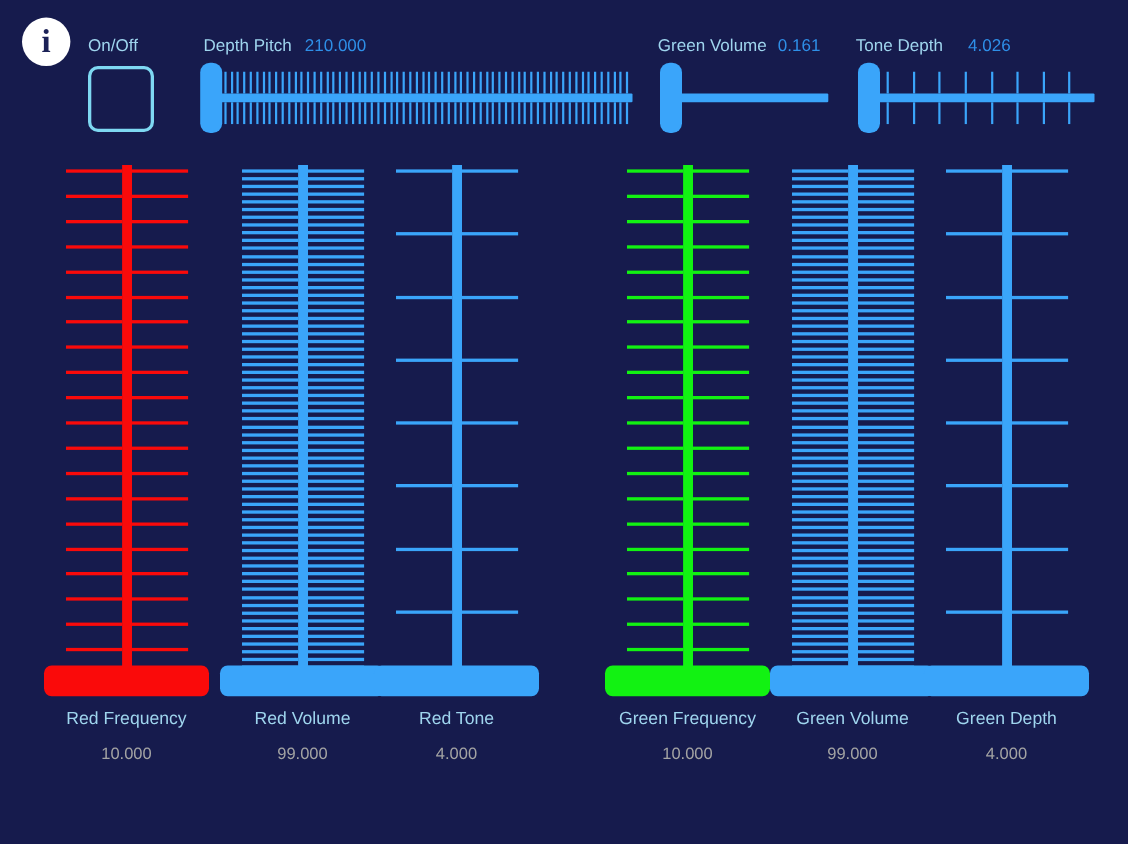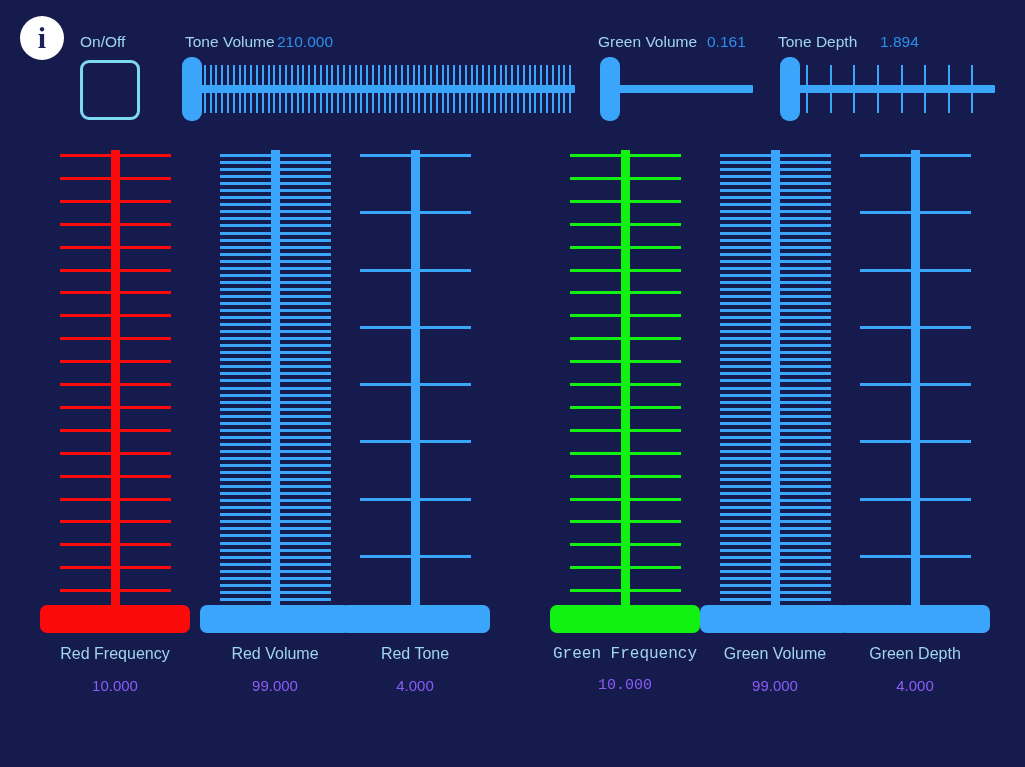--- a/index.html
+++ b/index.html
@@ -163,21 +163,21 @@
     color: #9FD5EE;
     font-size: 16px;
     white-space: nowrap;
   }
   .vvalue {
     position: absolute;
     left: 0;
     top: 537px;
     width: 150px;
     text-align: center;
-    color: #8b5cf6;
+    color: #a3a3a3;
     font-size: 15px;
     white-space: nowrap;
   }
 
   
   .c-red   .vstem, .c-red   .vtick, .c-red   .vhandle { background: #FA0A0A; }
   .c-green .vstem, .c-green .vtick, .c-green .vhandle { background: #12F212; }
   .c-blue  .vstem, .c-blue  .vtick, .c-blue  .vhandle { background: #3AA5FA; }
 </style>
 </head>
@@ -185,21 +185,21 @@
 
 <div id="header-bar">
 
   <div id="info-icon">
     <span class="glyph">i</span>
   </div>
 
   <div class="hdr-label" style="left:80px; top:33px;">On/Off</div>
   <div id="onoff-checkbox"></div>
 
-  <div class="hdr-label" style="left:185px; top:33px;">Tone Volume</div>
+  <div class="hdr-label" style="left:185px; top:33px;">Depth Pitch</div>
   <div class="hdr-value" style="left:277px; top:33px;">210.000</div>
   <div class="hslider" id="tone-pitch-slider" style="left:182px; top:57px; width:393px;">
       <div class="hticks">
         <div class="htick up" style="left: 16px;"></div>
         <div class="htick down" style="left: 16px;"></div>
         <div class="htick up" style="left: 21.8px;"></div>
         <div class="htick down" style="left: 21.8px;"></div>
         <div class="htick up" style="left: 27.6px;"></div>
         <div class="htick down" style="left: 27.6px;"></div>
         <div class="htick up" style="left: 33.4px;"></div>
@@ -333,21 +333,21 @@
 
   <div class="hdr-label" style="left:598px; top:33px;">Green Volume</div>
   <div class="hdr-value" style="left:707px; top:33px;">0.161</div>
   <div class="hslider" id="tone-volume-slider" style="left:600px; top:57px; width:153px;">
       <div class="hticks"></div>
       <div class="htrack" style="left: 6px; width: 147px;"></div>
       <div class="hhandle" style="left: 0px;"></div>
     </div>
 
   <div class="hdr-label" style="left:778px; top:33px;">Tone Depth</div>
-  <div class="hdr-value" style="left:880px; top:33px;">1.894</div>
+  <div class="hdr-value" style="left:880px; top:33px;">4.026</div>
   <div class="hslider" id="tone-depth-slider" style="left:780px; top:57px; width:215px;">
       <div class="hticks">
         <div class="htick up" style="left: 26px;"></div>
         <div class="htick down" style="left: 26px;"></div>
         <div class="htick up" style="left: 49.625px;"></div>
         <div class="htick down" style="left: 49.625px;"></div>
         <div class="htick up" style="left: 73.25px;"></div>
         <div class="htick down" style="left: 73.25px;"></div>
         <div class="htick up" style="left: 96.875px;"></div>
         <div class="htick down" style="left: 96.875px;"></div>
@@ -582,21 +582,21 @@
           <div class="vtick left" style="top: 404.75px;"></div>
           <div class="vtick right" style="top: 404.75px;"></div>
           <div class="vtick left" style="top: 462px;"></div>
           <div class="vtick right" style="top: 462px;"></div>
         </div>
       </div>
       <div class="vhandle"></div>
       <div class="vlabel">Red Tone</div>
       <div class="vvalue">4.000</div>
     </div>
-    <div class="vcol c-green" style="left: 550px; font-family: Liberation Mono, monospace;">
+    <div class="vcol c-green" style="left: 550px;">
       <div class="vtrack-wrap">
         <div class="vstem"></div>
         <div class="vticks">
           <div class="vtick left" style="top: 4px;"></div>
           <div class="vtick right" style="top: 4px;"></div>
           <div class="vtick left" style="top: 26.9px;"></div>
           <div class="vtick right" style="top: 26.9px;"></div>
           <div class="vtick left" style="top: 49.8px;"></div>
           <div class="vtick right" style="top: 49.8px;"></div>
           <div class="vtick left" style="top: 72.7px;"></div>

